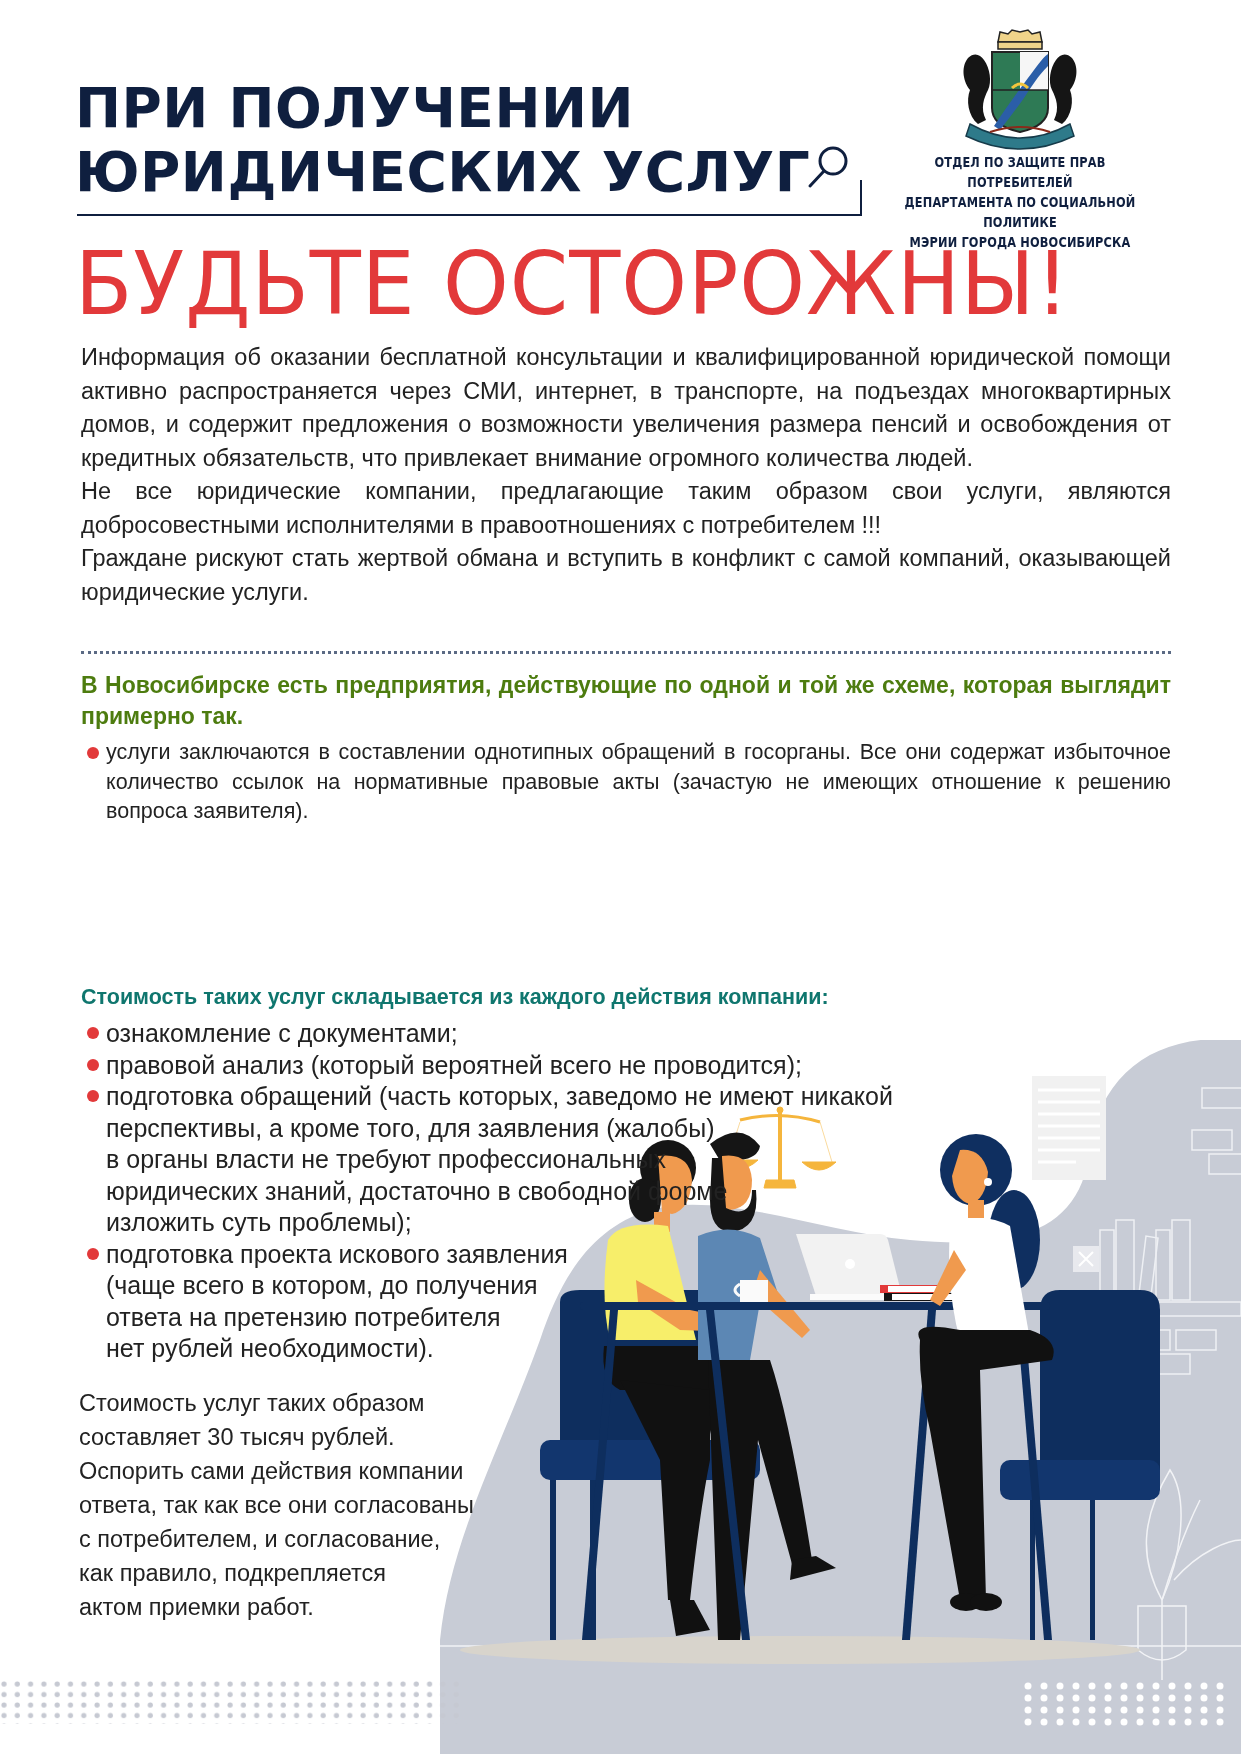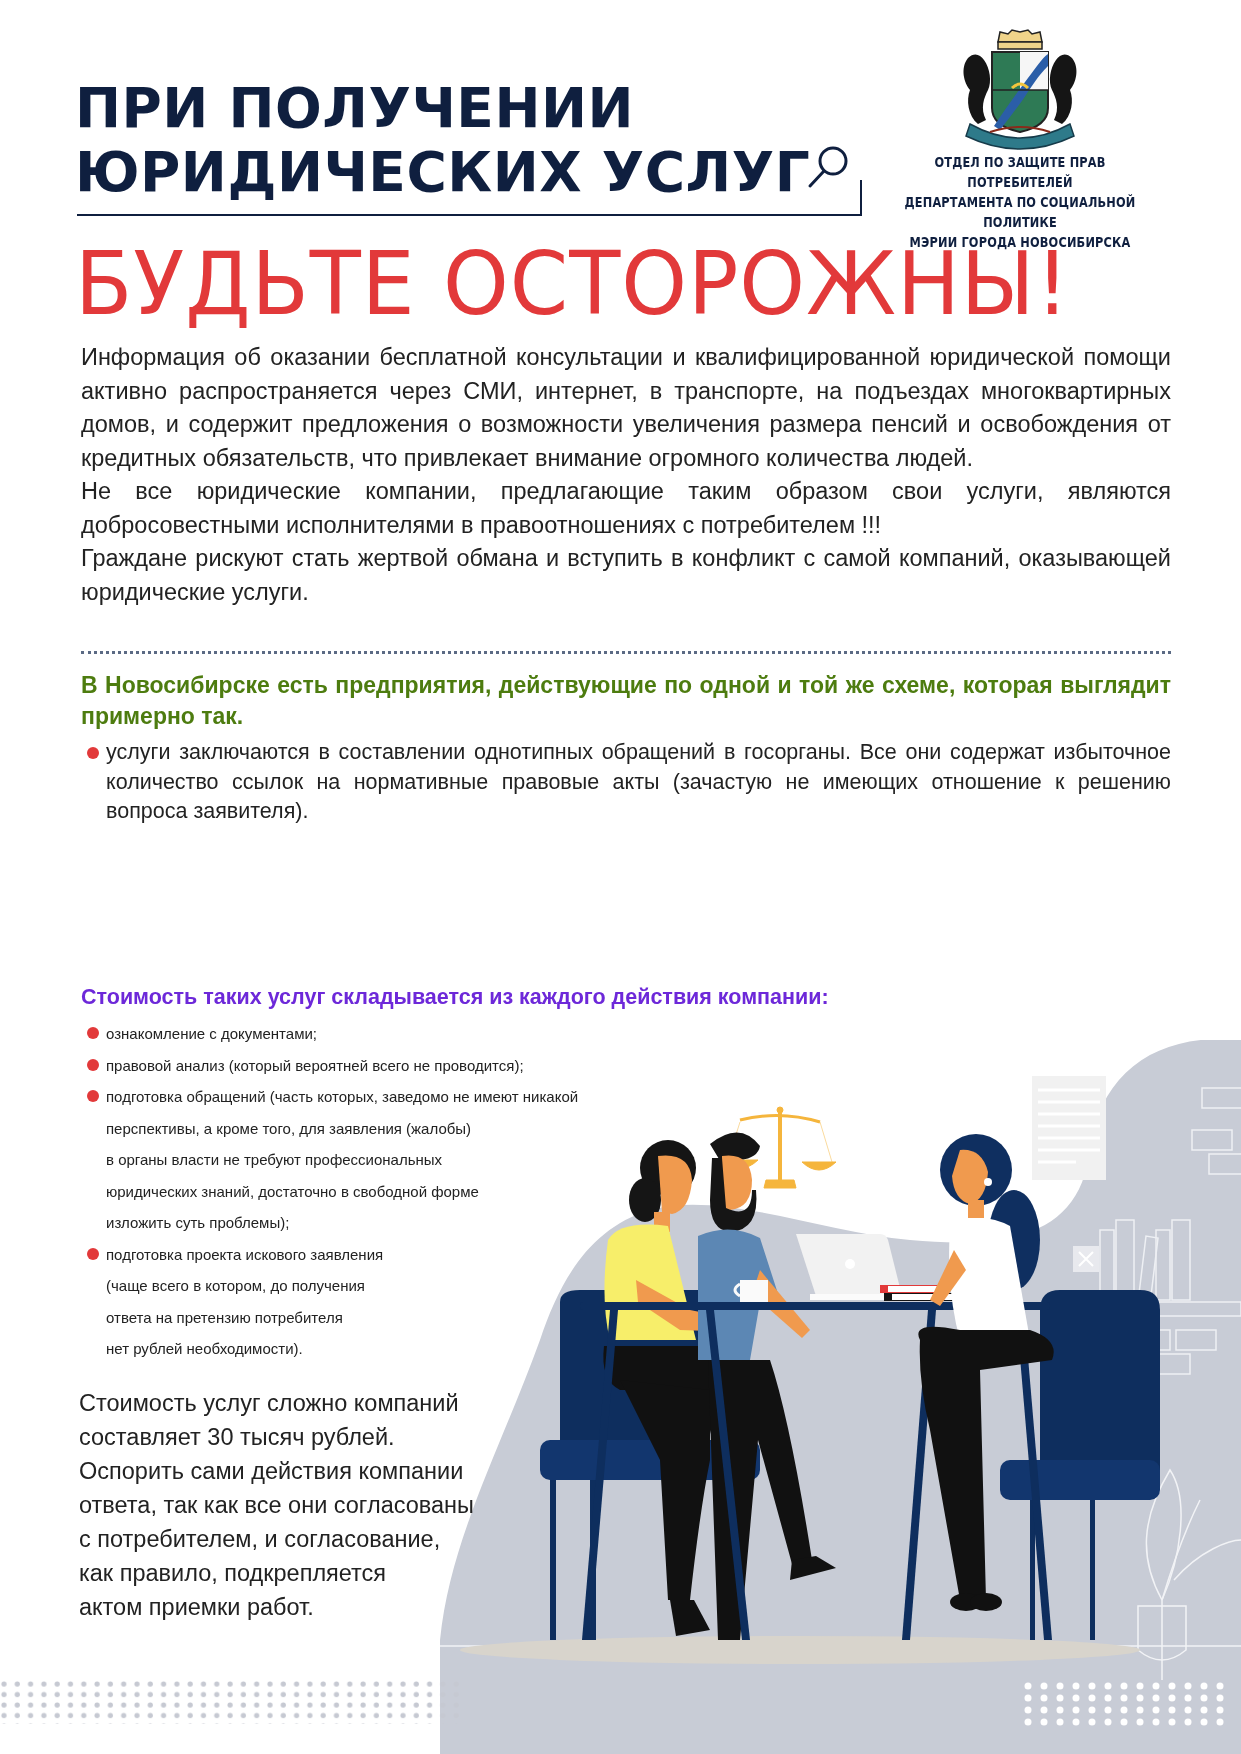--- a/index.html
+++ b/index.html
@@ -15,23 +15,23 @@
   .warn{left:75px;top:236px;font-family:"DejaVu Sans",sans-serif;font-size:88px;line-height:96px;color:#e2393a;letter-spacing:1px;font-weight:normal;transform:scaleX(0.95);transform-origin:left top;white-space:nowrap;}
   
   .intro{left:81px;top:341px;width:1090px;font-size:23.5px;line-height:33.5px;text-align:justify;color:#222;}
   .intro p{margin:0;}
   .divider{left:81px;top:651px;width:1090px;height:0;border-top:3px dotted #5b6a84;}
   .scheme{left:81px;top:670px;width:1090px;}
   .scheme h3{margin:0;font-size:23px;line-height:31px;font-weight:bold;color:#4d7c0f;text-align:justify;}
   .bl{list-style:none;margin:6px 0 0 0;padding:0;}
   .bl li{position:relative;padding-left:25px;font-size:21.5px;line-height:29.5px;text-align:justify;margin-bottom:2px;color:#222;}
   .bl li .dot{position:absolute;left:6px;top:9px;width:12px;height:12px;border-radius:50%;background:#e2393a;}
-  .cost-h{left:81px;top:982px;font-size:21.5px;line-height:30px;font-weight:bold;color:#6d28d9;}
+  .cost-h{left:81px;top:982px;font-size:21.5px;line-height:30px;font-weight:bold;color:#0f766e;}
   .cost{left:81px;top:1012px;width:820px;}
-  .cost .bl li{font-size:15px;line-height:31.5px;text-align:left;margin:0;}
+  .cost .bl li{font-size:25px;line-height:31.5px;text-align:left;margin:0;}
   .final{left:79px;top:1386px;width:520px;font-size:23.5px;line-height:34px;color:#222;}
   .final span{display:block;}
   
   .illus{left:440px;top:1040px;width:801px;height:714px;}
   .dots-left{left:0px;top:1680px;width:460px;height:50px;}
 </style>
 </head>
 <body>
 
 <h1 class="abs title">
@@ -283,21 +283,21 @@
     <li><span class="dot"></span>
       <span>подготовка проекта искового заявления</span><br>
       <span>(чаще всего в котором, до получения</span><br>
       <span>ответа на претензию потребителя</span><br>
       <span>нет рублей необходимости).</span>
     </li>
   </ul>
 </div>
 
 <div class="abs final">
-  <span>Стоимость услуг сложно компаний</span>
+  <span>Стоимость услуг таких образом</span>
   <span>составляет 30 тысяч рублей.</span>
   <span>Оспорить сами действия компании</span>
   <span>ответа, так как все они согласованы</span>
   <span>с потребителем, и согласование,</span>
   <span>как правило, подкрепляется</span>
   <span>актом приемки работ.</span>
 </div>
 
 <svg class="abs dots-left" viewBox="0 0 460 50">
   <defs>

